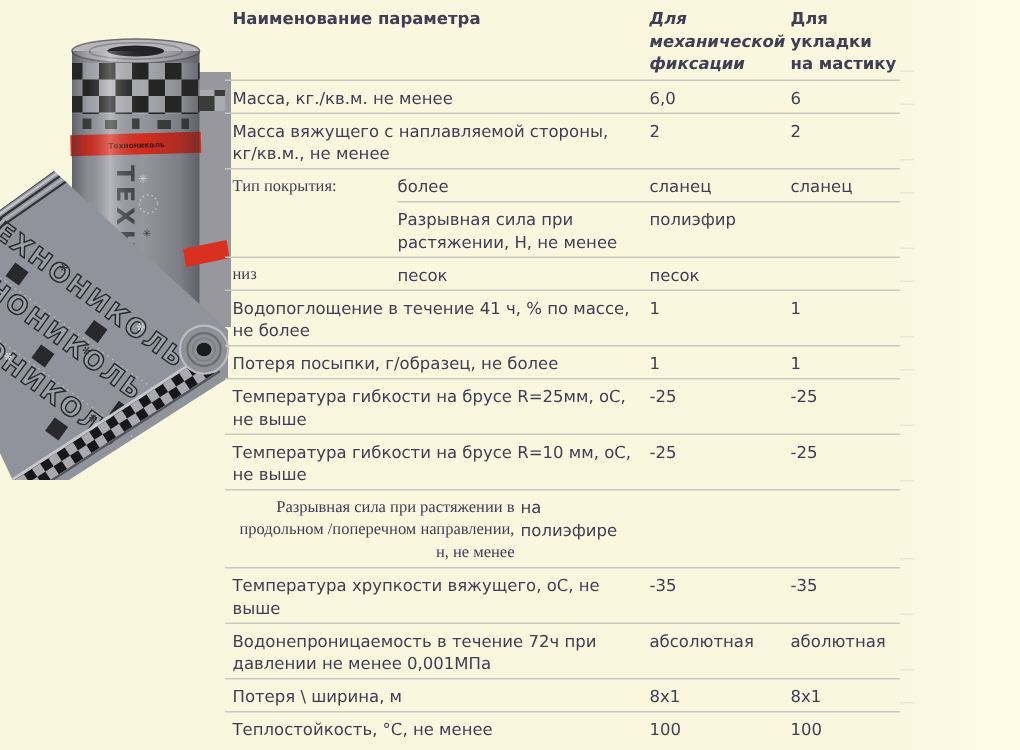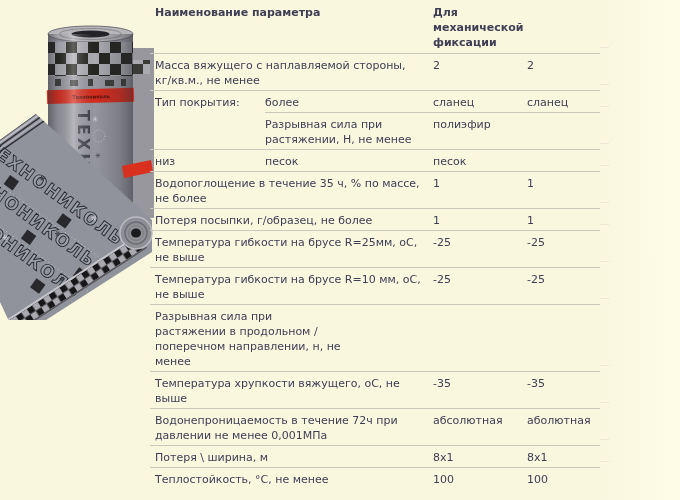--- a/index.html
+++ b/index.html
@@ -11,27 +11,27 @@
     position:relative;
   }
   .photo-wrap { position:absolute; left:0; top:20px; width:168px; height:300px; }
   .spec-table { position:absolute; left:150px; top:0; width:450px; font-size:11px; line-height:15px; }
   .t-row { display:flex; position:relative; padding:4px 0 3px 0; }
   .t-row .sep { position:absolute; left:0; right:0; bottom:0; height:1px; background:#C9C9BD; }
   .t-row .sep.sep-inset { left:115px; }
   .t-row .sep::after { content:""; position:absolute; left:100%; top:-6px; width:9px; height:1px; background:#EDE8D6; }
   .c-name  { width:280px; padding-left:5px; padding-right:8px; display:flex; align-items:flex-start; }
   .c-name .nm   { flex:1 1 auto; }
-  .c-name.has-sub .nm { flex:0 0 110px; padding-right:4px; }
-  .c-name.has-sub.sub-far .nm { flex:0 0 192px; }
+  .c-name.has-sub .nm { flex:0 0 110px; padding-right:4px;font-family:Liberation Serif, serif; }
+  .c-name.has-sub.sub-far .nm { flex:0 0 192px;text-align:right; }
   .c-name .subnm { flex:1 1 auto; }
   .c-v1 { width:95px; padding-left:3px; padding-right:6px; }
   .c-v2 { width:75px; padding-left:2px; }
   .t-head { font-weight:bold; padding-top:5px; padding-bottom:4px; }
-  .t-head .c-v1 { padding-right:2px; }
+  .t-head .c-v1 { padding-right:2px;font-style:italic; }
 </style>
 </head>
 <body>
 
 <div class="photo-wrap">
 <svg width="168" height="300" viewBox="0 0 168 300">
   <defs>
     <linearGradient id="rollShade" x1="0" y1="0" x2="1" y2="0">
       <stop offset="0" stop-color="#2A2A32" stop-opacity="0.50"></stop>
       <stop offset="0.12" stop-color="#2A2A32" stop-opacity="0.14"></stop>
@@ -142,23 +142,32 @@
 </svg>
 </div>
 
 <div class="spec-table">
 
   <div class="t-row t-head">
     <div class="c-name">
         <span class="nm">Наименование параметра</span>
       </div>
     <div class="c-v1">Для механической фиксации</div>
-    <div class="sep"></div>
-  </div>
-
+    <div class="c-v2">Для укладки на мастику</div>
+    <div class="sep"></div>
+  </div>
+
+  <div class="t-row">
+    <div class="c-name">
+        <span class="nm">Масса, кг./кв.м. не менее</span>
+      </div>
+    <div class="c-v1">6,0</div>
+    <div class="c-v2">6</div>
+    <div class="sep"></div>
+  </div>
 
   <div class="t-row">
     <div class="c-name">
         <span class="nm">Масса вяжущего с наплавляемой стороны, кг/кв.м., не менее</span>
       </div>
     <div class="c-v1">2</div>
     <div class="c-v2">2</div>
     <div class="sep"></div>
   </div>
 
@@ -187,21 +196,21 @@
       <span class="nm">низ</span>
       <span class="subnm">песок</span>
     </div>
     <div class="c-v1">песок</div>
     <div class="c-v2"></div>
     <div class="sep"></div>
   </div>
 
   <div class="t-row">
     <div class="c-name">
-        <span class="nm">Водопоглощение в течение 35 ч, % по массе, не более</span>
+        <span class="nm">Водопоглощение в течение 41 ч, % по массе, не более</span>
       </div>
     <div class="c-v1">1</div>
     <div class="c-v2">1</div>
     <div class="sep"></div>
   </div>
 
   <div class="t-row">
     <div class="c-name">
         <span class="nm">Потеря посыпки, г/образец, не более</span>
       </div>
@@ -224,20 +233,21 @@
         <span class="nm">Температура гибкости на брусе R=10 мм, оС, не выше</span>
       </div>
     <div class="c-v1">-25</div>
     <div class="c-v2">-25</div>
     <div class="sep"></div>
   </div>
 
   <div class="t-row">
     <div class="c-name has-sub sub-far">
       <span class="nm">Разрывная сила при растяжении в продольном /поперечном направлении, н, не менее</span>
+      <span class="subnm">на полиэфире</span>
     </div>
     <div class="c-v2"></div>
     <div class="sep"></div>
   </div>
 
   <div class="t-row">
     <div class="c-name">
         <span class="nm">Температура хрупкости вяжущего, оС, не выше</span>
       </div>
     <div class="c-v1">-35</div>

